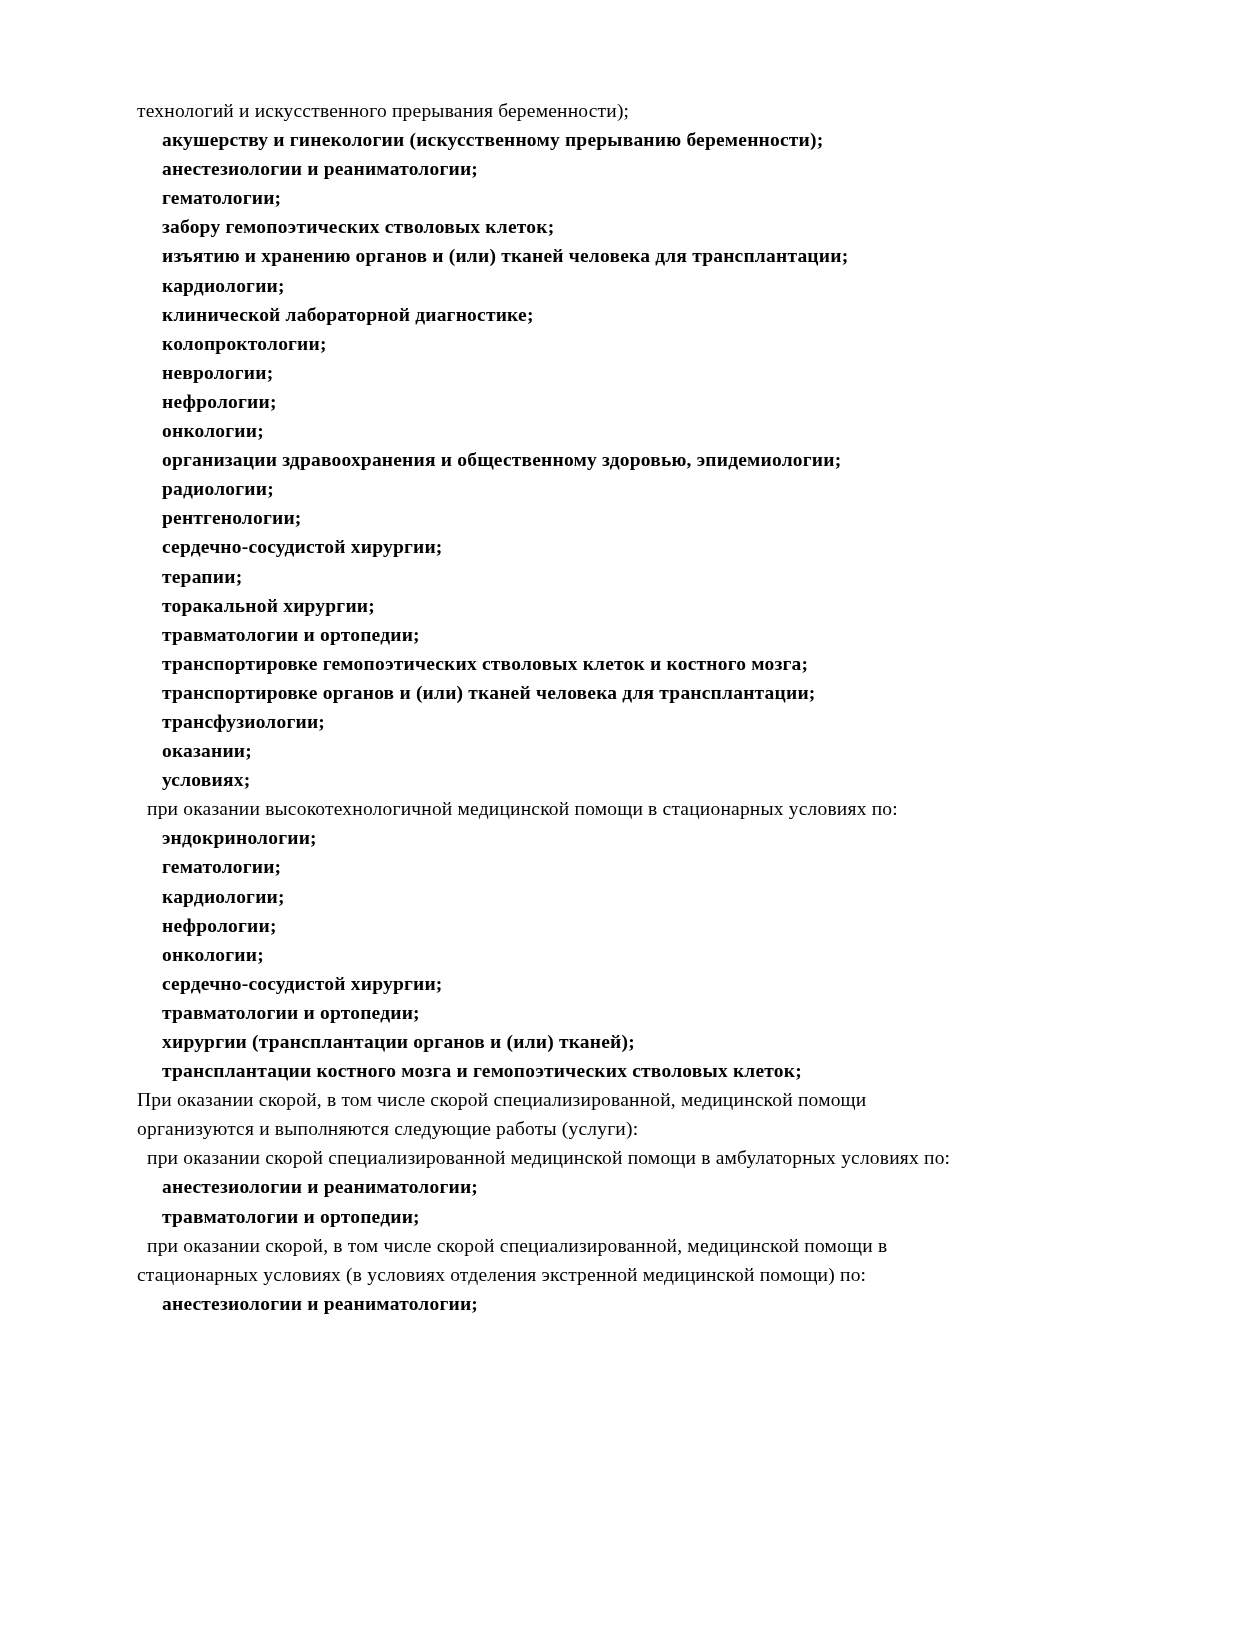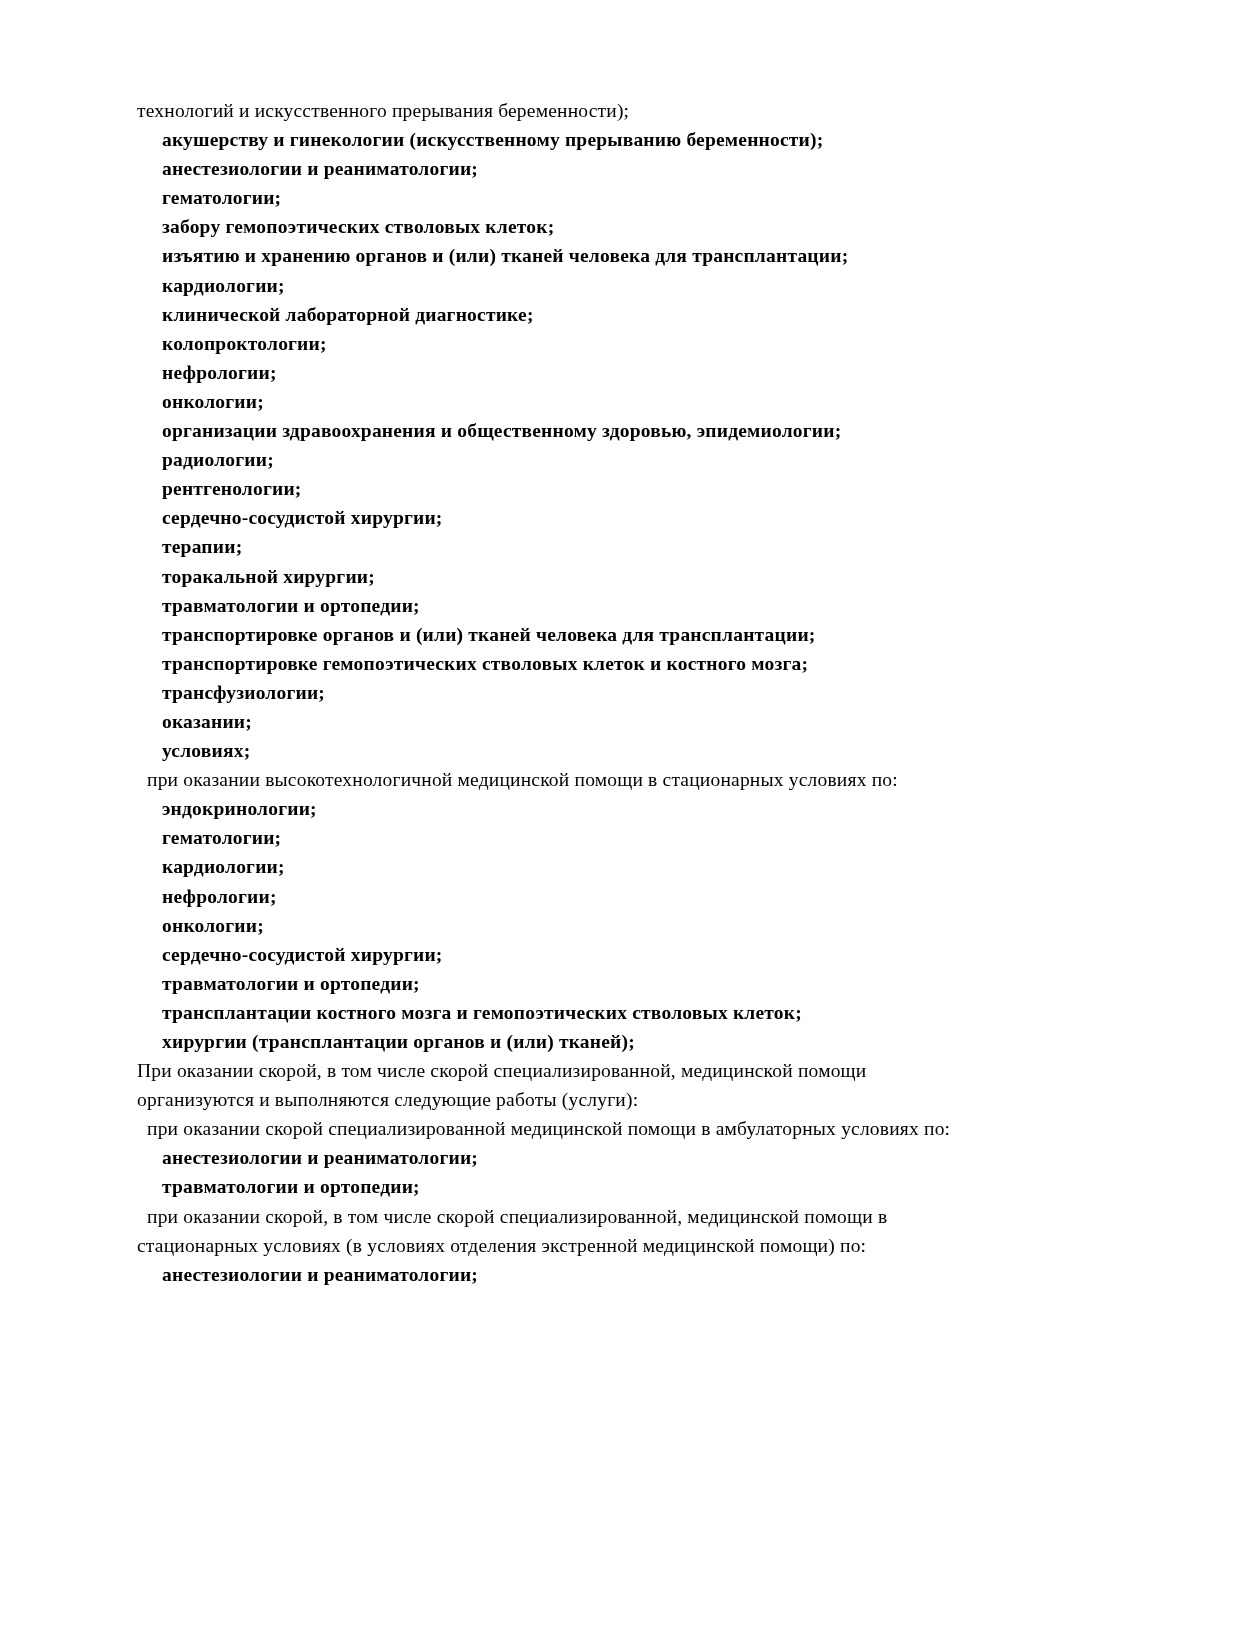--- a/index.html
+++ b/index.html
@@ -47,44 +47,45 @@
 
   <div class="line lvl-0">технологий и искусственного прерывания беременности);</div>
       <div class="line lvl-2">акушерству и гинекологии (искусственному прерыванию беременности);</div>
       <div class="line lvl-2">анестезиологии и реаниматологии;</div>
       <div class="line lvl-2">гематологии;</div>
       <div class="line lvl-2">забору гемопоэтических стволовых клеток;</div>
       <div class="line lvl-2">изъятию и хранению органов и (или) тканей человека для трансплантации;</div>
       <div class="line lvl-2">кардиологии;</div>
       <div class="line lvl-2">клинической лабораторной диагностике;</div>
       <div class="line lvl-2">колопроктологии;</div>
+      <div class="line lvl-2">неврологии;</div>
       <div class="line lvl-2">нефрологии;</div>
       <div class="line lvl-2">онкологии;</div>
       <div class="line lvl-2">организации здравоохранения и общественному здоровью, эпидемиологии;</div>
       <div class="line lvl-2">радиологии;</div>
       <div class="line lvl-2">рентгенологии;</div>
       <div class="line lvl-2">сердечно-сосудистой хирургии;</div>
       <div class="line lvl-2">терапии;</div>
       <div class="line lvl-2">торакальной хирургии;</div>
       <div class="line lvl-2">травматологии и ортопедии;</div>
+      <div class="line lvl-2">транспортировке гемопоэтических стволовых клеток и костного мозга;</div>
       <div class="line lvl-2">транспортировке органов и (или) тканей человека для трансплантации;</div>
-      <div class="line lvl-2">транспортировке гемопоэтических стволовых клеток и костного мозга;</div>
       <div class="line lvl-2">трансфузиологии;</div>
       <div class="line lvl-2">оказании;</div>
       <div class="line lvl-2">условиях;</div>
       <div class="line lvl-1">при оказании высокотехнологичной медицинской помощи в стационарных условиях по:</div>
       <div class="line lvl-2">эндокринологии;</div>
       <div class="line lvl-2">гематологии;</div>
       <div class="line lvl-2">кардиологии;</div>
       <div class="line lvl-2">нефрологии;</div>
       <div class="line lvl-2">онкологии;</div>
       <div class="line lvl-2">сердечно-сосудистой хирургии;</div>
       <div class="line lvl-2">травматологии и ортопедии;</div>
+      <div class="line lvl-2">хирургии (трансплантации органов и (или) тканей);</div>
       <div class="line lvl-2">трансплантации костного мозга и гемопоэтических стволовых клеток;</div>
-      <div class="line lvl-2">хирургии (трансплантации органов и (или) тканей);</div>
       <div class="line lvl-0">При оказании скорой, в том числе скорой специализированной, медицинской помощи</div>
       <div class="line lvl-0">организуются и выполняются следующие работы (услуги):</div>
       <div class="line lvl-1">при оказании скорой специализированной медицинской помощи в амбулаторных условиях по:</div>
       <div class="line lvl-2">анестезиологии и реаниматологии;</div>
       <div class="line lvl-2">травматологии и ортопедии;</div>
       <div class="line lvl-1">при оказании скорой, в том числе скорой специализированной, медицинской помощи в</div>
       <div class="line lvl-0">стационарных условиях (в условиях отделения экстренной медицинской помощи) по:</div>
       <div class="line lvl-2">анестезиологии и реаниматологии;</div>
     </div>
 </div>

